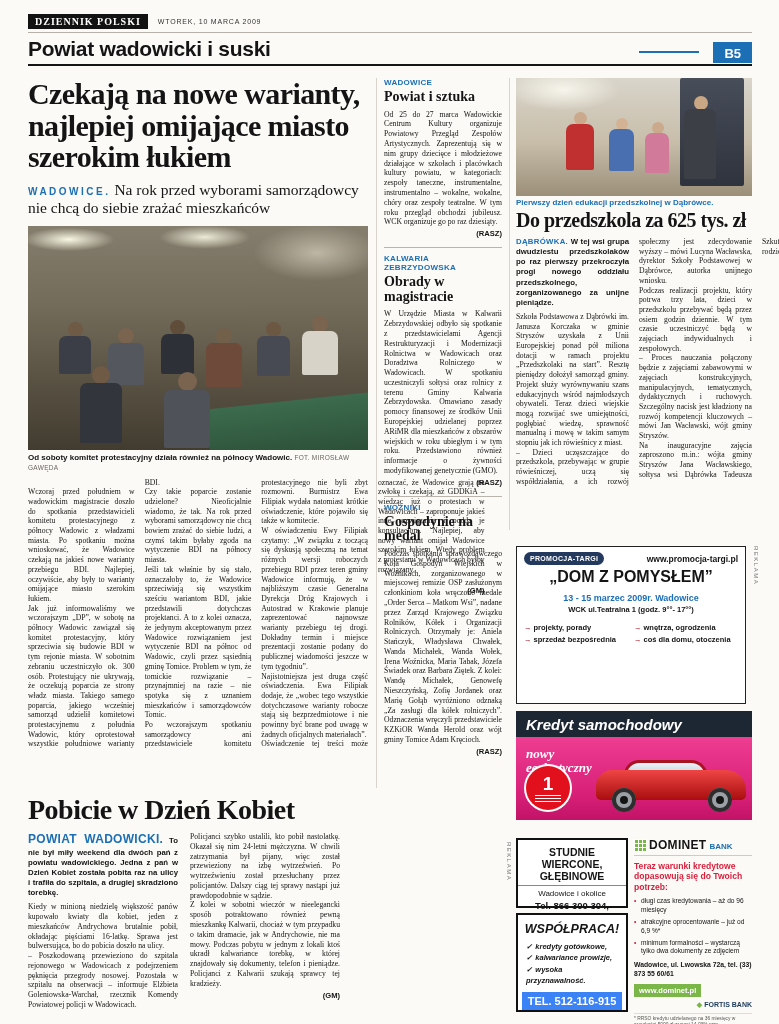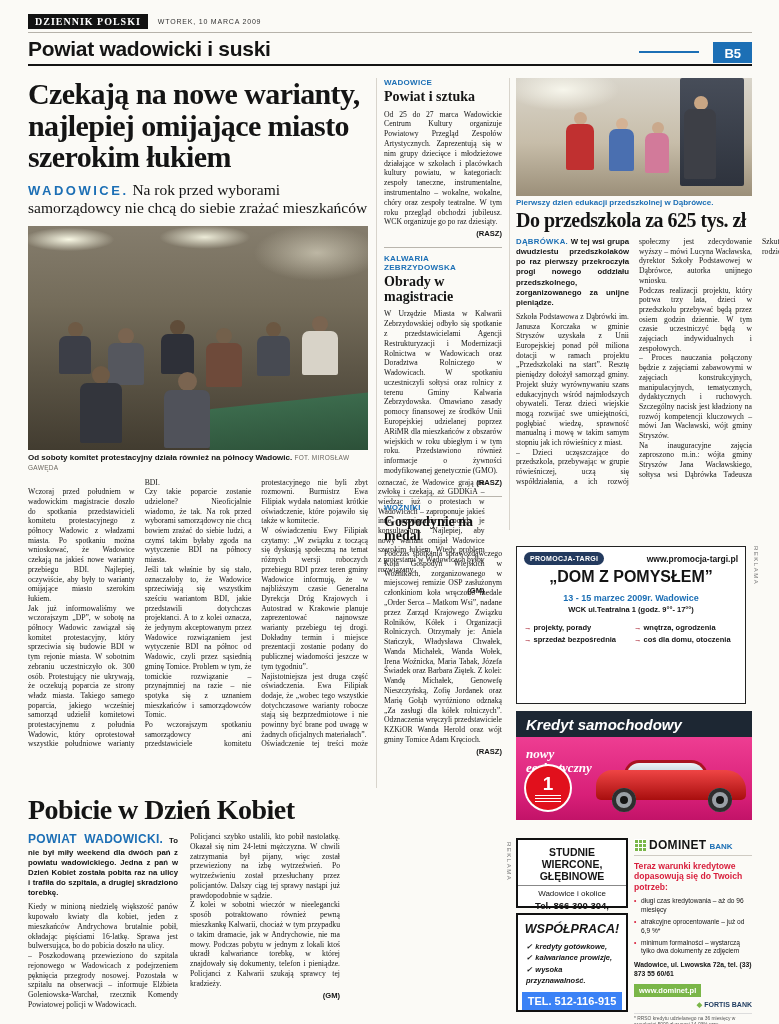--- a/index.html
+++ b/index.html
@@ -21,21 +21,21 @@
   .rule2 { position:absolute; left:28px; right:27px; top:64px; height:2px; background:#141414; }
 
   .vrule { position:absolute; width:1px; background:#d8d4cc; }
   #vr1 { left:376px; top:78px; height:710px; }
   #vr2 { left:509px; top:78px; height:452px; }
 
   
   #main-article { position:absolute; left:28px; top:78px; width:340px; }
   .ma-headline { font-weight:bold; font-size:30px; line-height:1.05; letter-spacing:-.6px; }
   .ma-lead { margin-top:8px; font-size:15.5px; line-height:1.22; }
-  .kicker-blue { color:#1c6fb5; font-family:"Liberation Sans",sans-serif; font-weight:bold; font-size:13px; letter-spacing:2.5px; }
+  .kicker-blue { color:#1c6fb5; font-family:"Liberation Sans",sans-serif; font-weight:bold; font-size:10px; letter-spacing:2.5px; }
   .photo { position:relative; overflow:hidden; }
   #meeting-photo { margin-top:8px; width:340px; height:224px;
     background:
       radial-gradient(ellipse 70px 18px at 12% 6%, rgba(255,255,235,.95), transparent 65%),
       radial-gradient(ellipse 70px 18px at 52% 5%, rgba(255,255,235,.85), transparent 65%),
       radial-gradient(ellipse 90px 40px at 85% 12%, rgba(230,225,205,.6), transparent 70%),
       linear-gradient(180deg,#857d6d 0%,#746c5a 35%,#5c5546 65%,#423c30 100%);
   }
   .head { position:absolute; border-radius:50%; }
   .torso { position:absolute; border-radius:7px 7px 2px 2px; }

